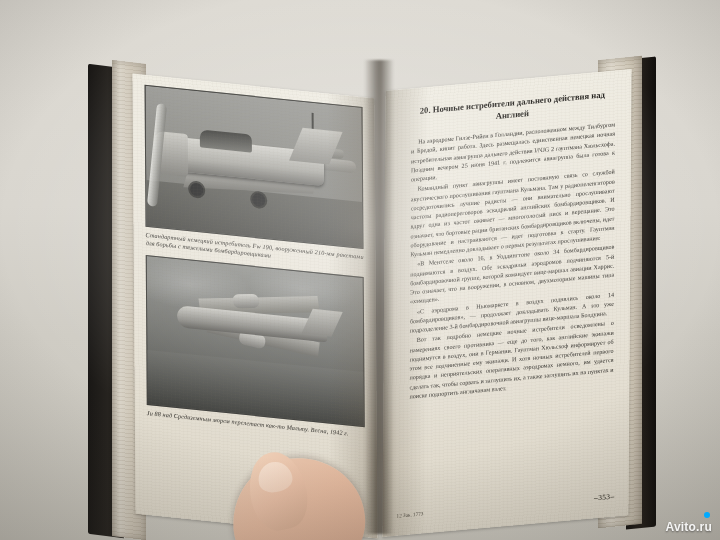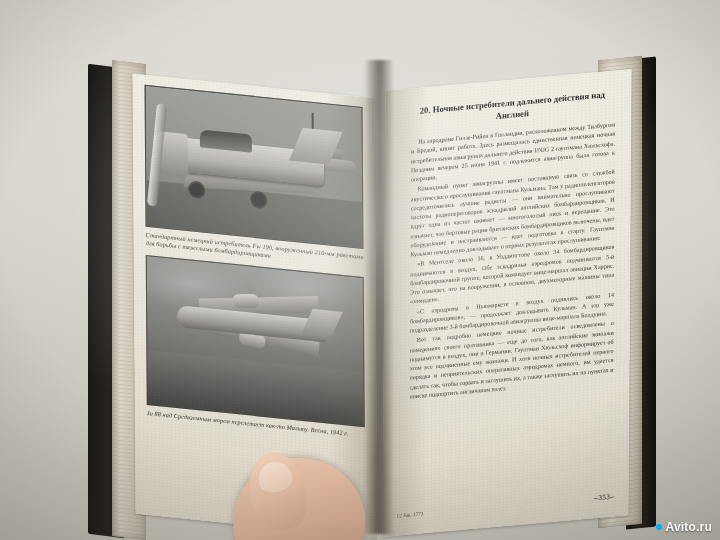--- a/index.html
+++ b/index.html
@@ -409,22 +409,23 @@
     position: absolute;
     right: 8px;
     bottom: 6px;
     font-family: "Liberation Sans", sans-serif;
     font-size: 12px;
     font-weight: bold;
     color: rgba(255,255,255,0.92);
     letter-spacing: .2px;
     text-shadow: 0 1px 2px rgba(0,0,0,0.45);
     display: flex;
-    align-items: center;
+    align-items: flex-end;
     gap: 2px;
+    flex-direction: column;
   }
   .wm-dot {
     display: inline-block;
     width: 6px; height: 6px;
     border-radius: 50%;
     background: #0af;
     margin-right: 2px;
   }
 </style>
 </head>

